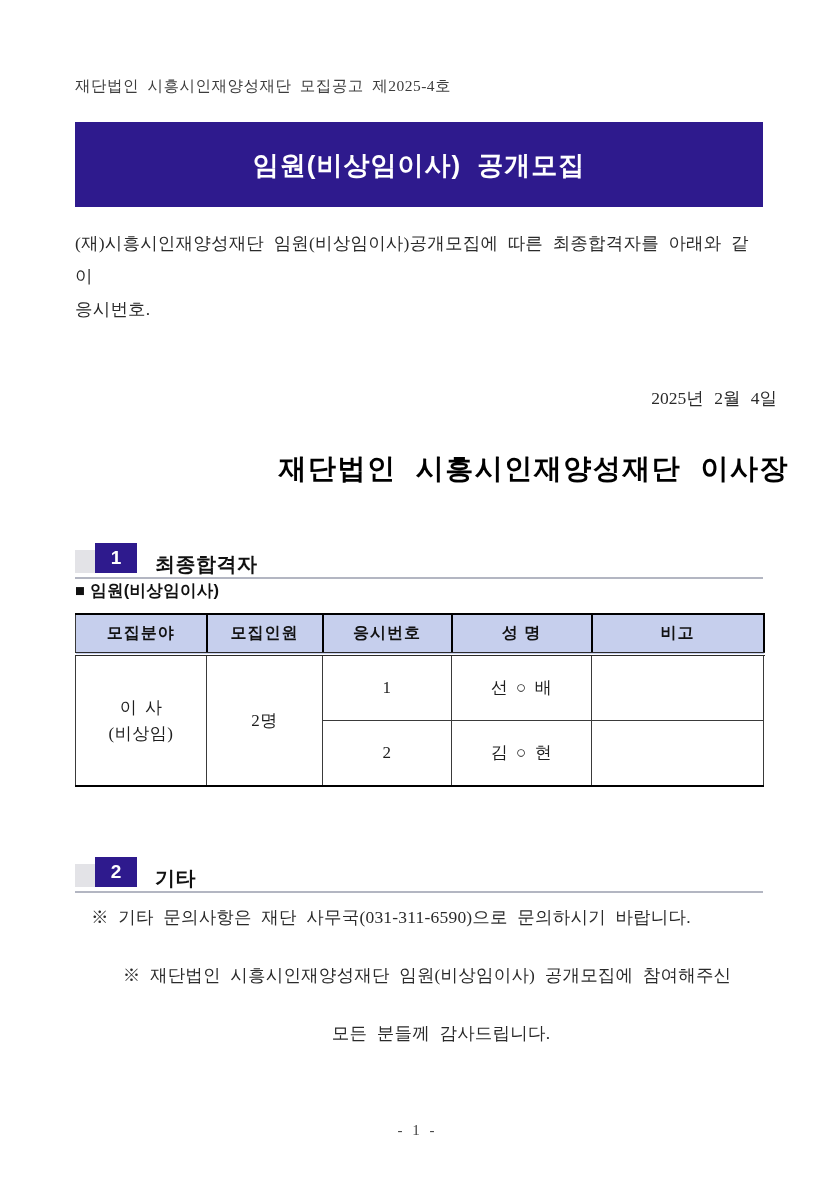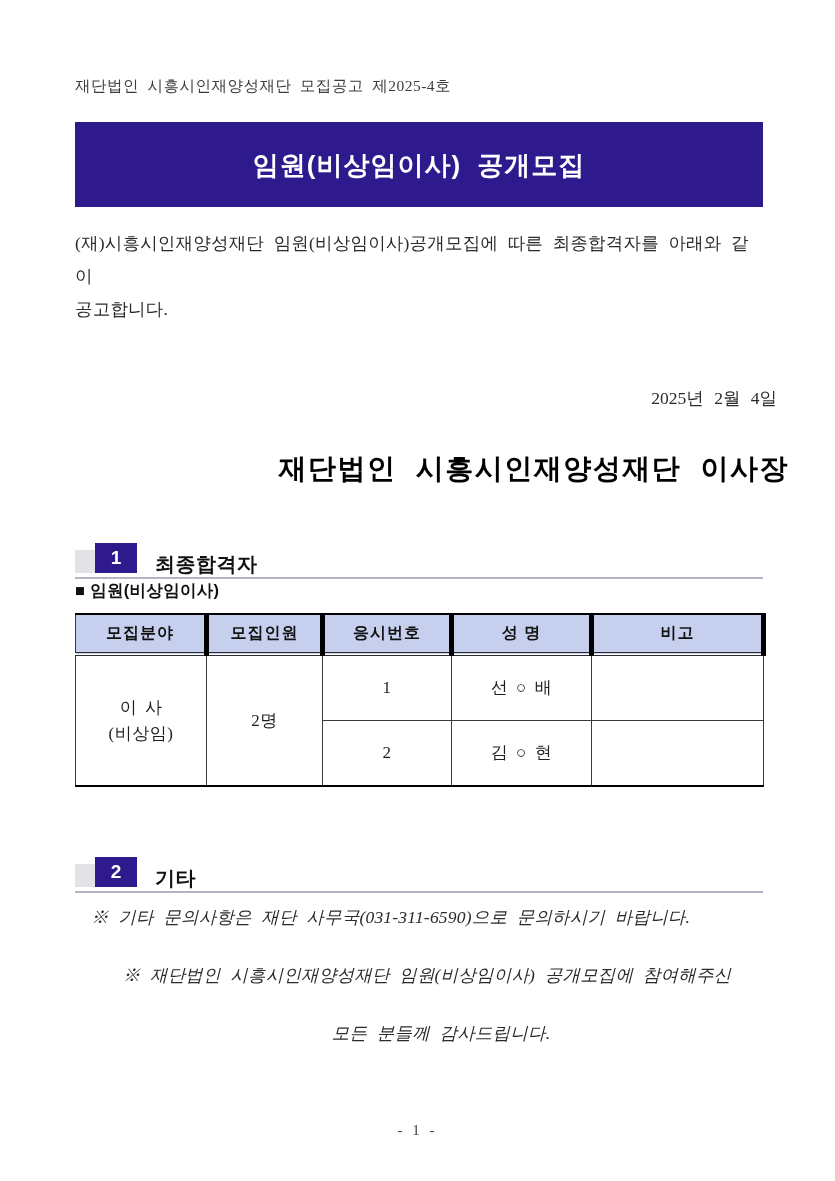--- a/index.html
+++ b/index.html
@@ -137,21 +137,21 @@
     border-right: 1px solid #3a3a3a;
   }
   table.result-table th {
     background: #c6cfed;
     height: 40px;
     font-family: "Liberation Sans", "DejaVu Sans", sans-serif;
     font-weight: bold;
     font-size: 16px;
     color: #111111;
     border-left: 1px solid #3a3a3a;
-    border-right: 5px solid #000000;
+    border-right: 2px solid #000000;
     border-bottom: 4px double #2b2b2b;
     letter-spacing: 1px;
   }
   table.result-table td {
     height: 66px;
     text-align: center;
     vertical-align: middle;
     font-size: 17px;
     color: #1e1e1e;
     border: 1px solid #3a3a3a;
@@ -162,21 +162,20 @@
   .notes {
     margin-top: 12px;
   }
   .note-line {
     padding-left: 16px;
     font-size: 17.5px;
     line-height: 24px;
     color: #2a2a2a;
     letter-spacing: 0.2px;
     word-spacing: 5px;
-    font-style: italic;
   }
   .note-line + .note-line { margin-top: 34px; text-align: center; }
   .note-cont { padding-left: 44px; }
   .page-footer {
     position: absolute;
     left: 0;
     right: 0;
     bottom: 42px;
     text-align: center;
     font-size: 15px;
@@ -191,21 +190,21 @@
   <div class="content">
 
     <div class="doc-number">재단법인 시흥시인재양성재단 모집공고 제2025-4호</div>
 
     <div class="banner">
       <div class="banner-line">임원(비상임이사)  공개모집</div>
     </div>
 
     <div class="intro">
       <div>(재)시흥시인재양성재단  임원(비상임이사)공개모집에  따른  최종합격자를  아래와  같이</div>
-      <div>공고합니다.</div>
+      <div>응시번호.</div>
     </div>
 
     <div class="date-line">2025년  2월  4일</div>
 
     <div class="issuer-line">재단법인  시흥시인재양성재단  이사장</div>
 
     <div class="sec-header first">
       <div class="sec-strip"></div>
       <div class="sec-num">1</div>
       <div class="sec-title">최종합격자</div>

